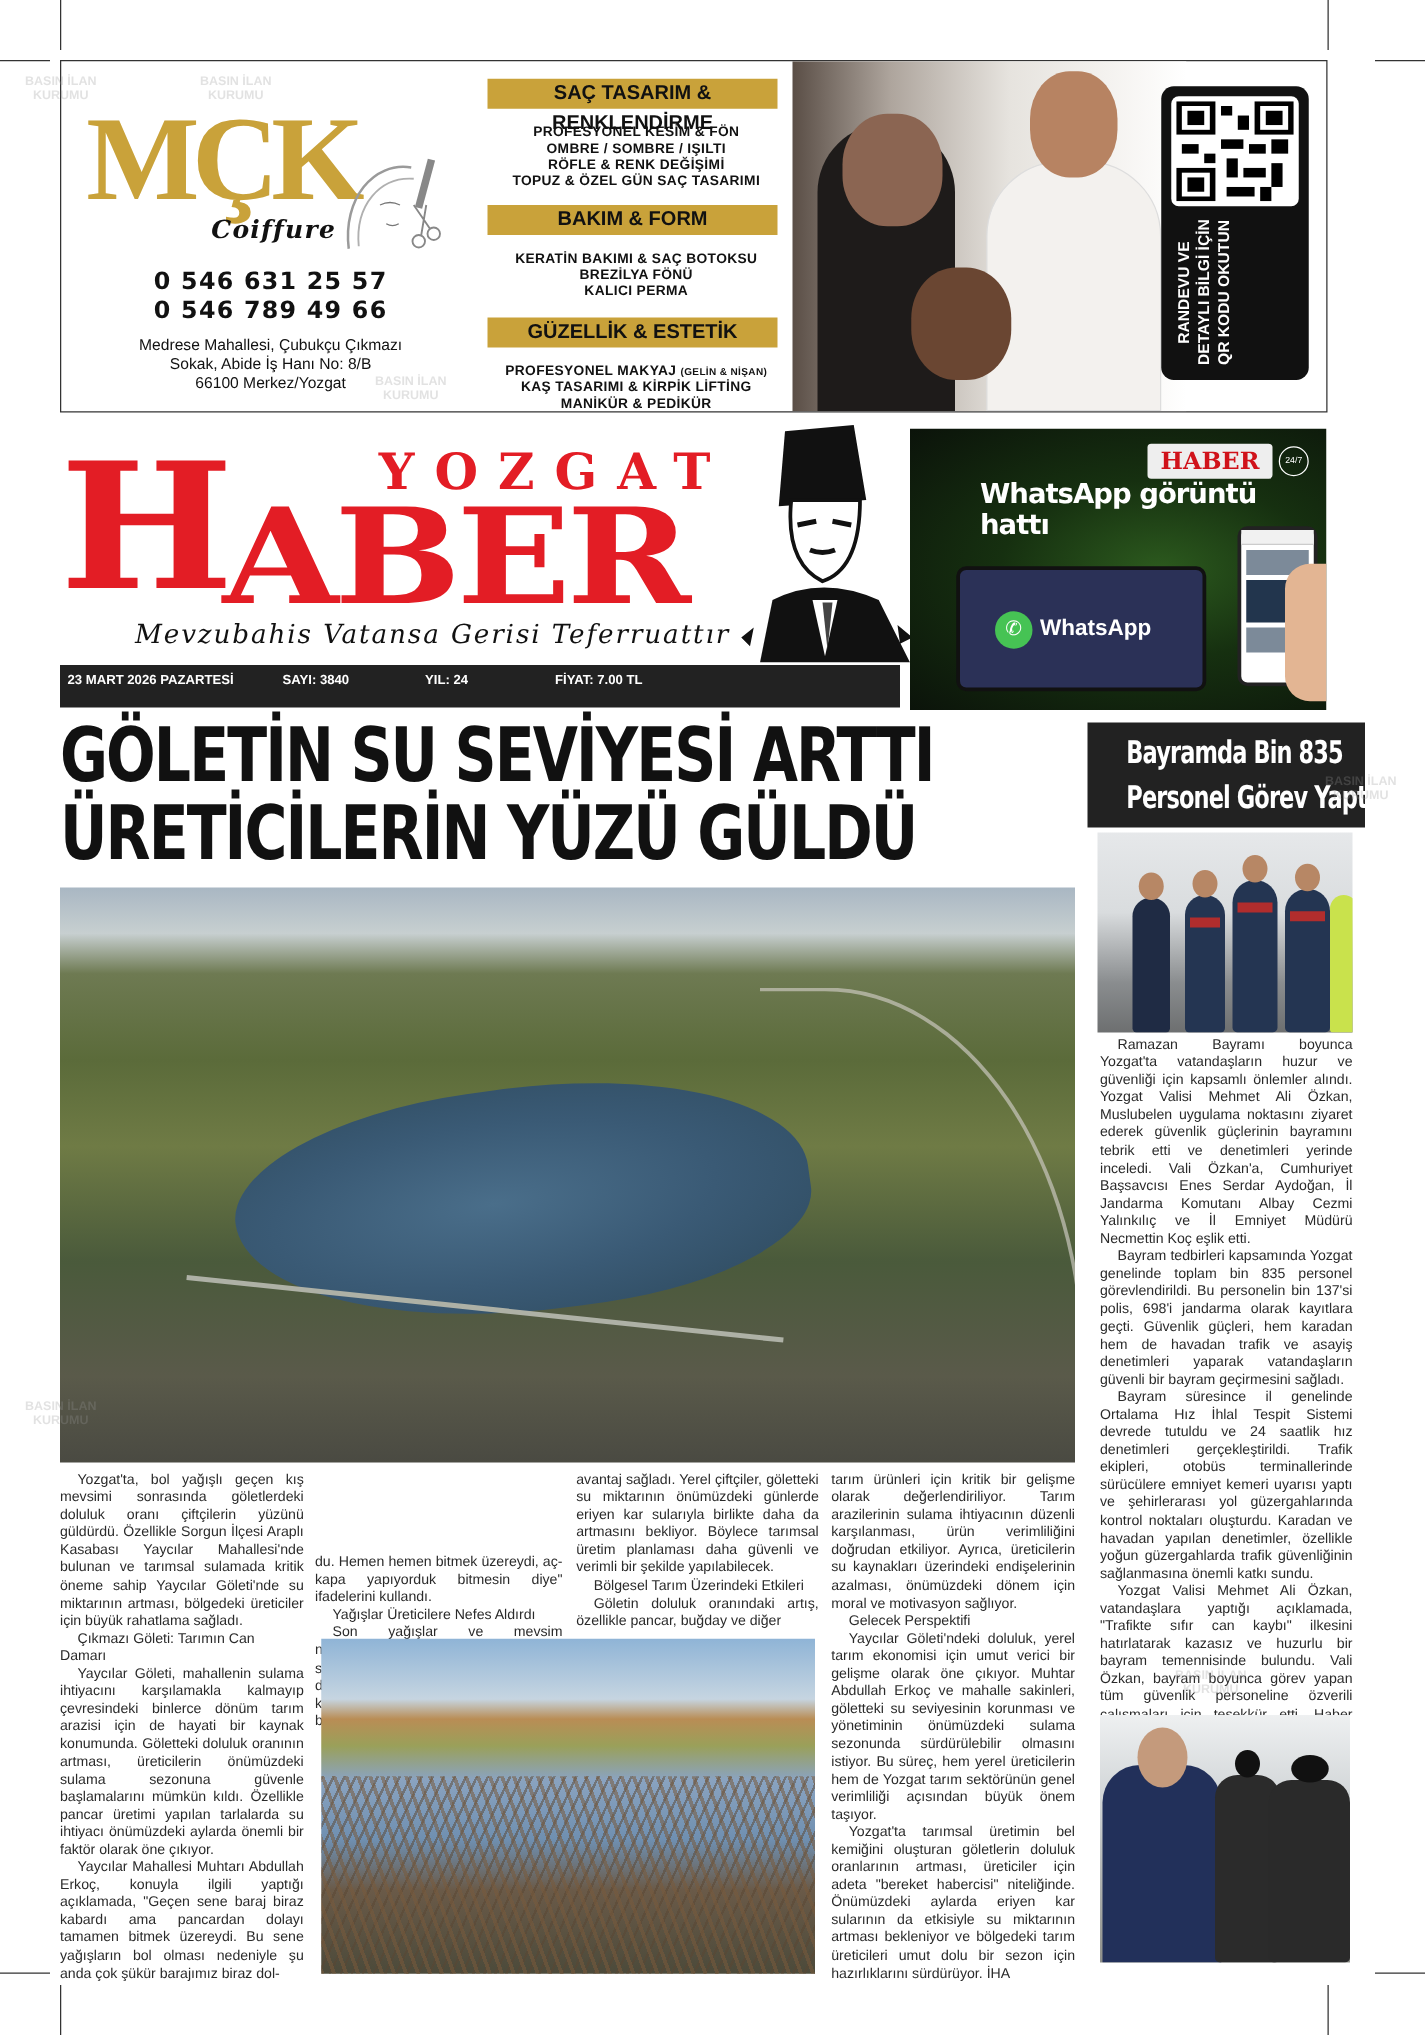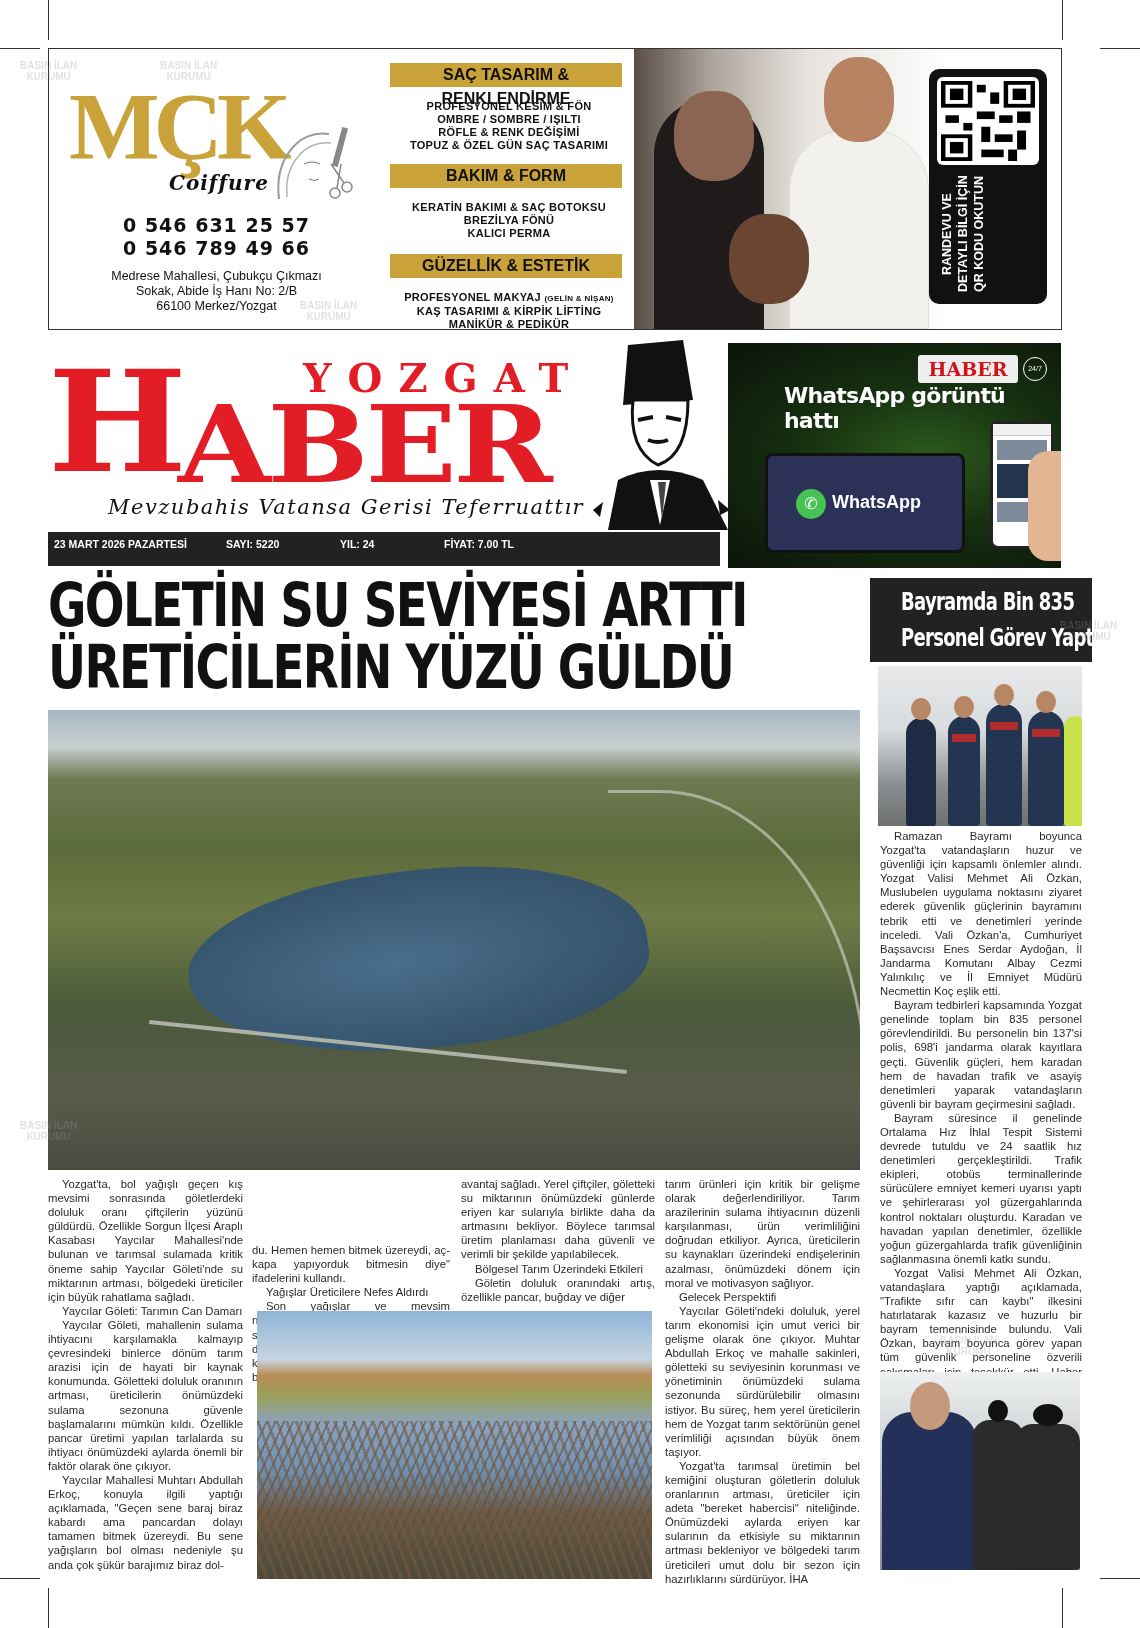--- a/index.html
+++ b/index.html
@@ -128,21 +128,21 @@
         <circle cx="66" cy="74" r="5" stroke="#888" fill="none" stroke-width="1.5"></circle>
         <path d="M62 45 L75 64 M72 45 L68 69" stroke="#888" stroke-width="1.5"></path>
       </svg>
     </div>
     <div class="phones">
       <div>0 546 631 25 57</div>
       <div>0 546 789 49 66</div>
     </div>
     <div class="addr">
       <div>Medrese Mahallesi, Çubukçu Çıkmazı</div>
-      <div>Sokak, Abide İş Hanı No: 2/B</div>
+      <div>Sokak, Abide İş Hanı No: 8/B</div>
       <div>66100 Merkez/Yozgat</div>
     </div>
   </div>
 
   <div class="ad-mid">
     <div class="svc-bar">SAÇ TASARIM &amp; RENKLENDİRME</div>
     <div class="svc-list">
       <div>PROFESYONEL KESİM &amp; FÖN</div>
       <div>OMBRE / SOMBRE / IŞILTI</div>
       <div>RÖFLE &amp; RENK DEĞİŞİMİ</div>
@@ -215,21 +215,21 @@
     <path d="M45 60 Q40 110 70 125 Q100 115 100 60 Z" fill="#fff" stroke="#111" stroke-width="3"></path>
     <path d="M50 80 l15 -3 M78 77 l15 3" stroke="#111" stroke-width="4"></path>
     <path d="M60 100 q10 4 20 0" stroke="#111" stroke-width="4" fill="none"></path>
     <path d="M20 190 L30 140 Q70 120 115 140 L140 190 Z" fill="#111"></path>
     <path d="M62 140 L72 185 L82 140 Z" fill="#fff"></path>
     <path d="M70 142 L74 180 L78 142 Z" fill="#444"></path>
     <path d="M5 170 l10 -8 l-3 15 Z M130 160 l12 10 l-10 5 Z" fill="#111"></path>
   </svg>
   <div class="info-bar">
     <span style="left:6px">23 MART 2026 PAZARTESİ</span>
-    <span style="left:178px">SAYI: 5220</span>
+    <span style="left:178px">SAYI: 3840</span>
     <span style="left:292px">YIL: 24</span>
     <span style="left:396px">FİYAT: 7.00 TL</span>
   </div>
 </header>
 
 <section class="wa">
   <div class="wa-logo">HABER</div>
   <div class="wa-247">24/7</div>
   <div class="wa-title">WhatsApp görüntü hattı</div>
   <div class="wa-phone1">
@@ -251,21 +251,21 @@
 </h1>
 
 <div class="main-photo">
   <div class="lake"></div>
   <div class="road"></div>
   <div class="dam"></div>
 </div>
 
 <div class="col c1">
   <p>Yozgat'ta, bol yağışlı geçen kış mevsimi sonrasında göletlerdeki doluluk oranı çiftçilerin yüzünü güldürdü. Özellikle Sorgun İlçesi Araplı Kasabası Yaycılar Mahallesi'nde bulunan ve tarımsal sulamada kritik öneme sahip Yaycılar Göleti'nde su miktarının artması, bölgedeki üreticiler için büyük rahatlama sağladı.</p>
-  <p class="sub">Yaycılar Göleti: Tarımın Can Damarı</p>
+  <p class="sub">Çıkmazı Göleti: Tarımın Can Damarı</p>
   <p>Yaycılar Göleti, mahallenin sulama ihtiyacını karşılamakla kalmayıp çevresindeki binlerce dönüm tarım arazisi için de hayati bir kaynak konumunda. Göletteki doluluk oranının artması, üreticilerin önümüzdeki sulama sezonuna güvenle başlamalarını mümkün kıldı. Özellikle pancar üretimi yapılan tarlalarda su ihtiyacı önümüzdeki aylarda önemli bir faktör olarak öne çıkıyor.</p>
   <p>Yaycılar Mahallesi Muhtarı Abdullah Erkoç, konuyla ilgili yaptığı açıklamada, "Geçen sene baraj biraz kabardı ama pancardan dolayı tamamen bitmek üzereydi. Bu sene yağışların bol olması nedeniyle şu anda çok şükür barajımız biraz dol-</p>
 </div>
 <div class="col c2">
   <p style="text-indent:0">du. Hemen hemen bitmek üzereydi, aç-kapa yapıyorduk bitmesin diye" ifadelerini kullandı.</p>
   <p class="sub">Yağışlar Üreticilere Nefes Aldırdı</p>
   <p>Son yağışlar ve mevsim normallerinin etkisiyle göletin su seviyesi önemli ölçüde yükseldi. Bu durum, özellikle sulama açısından kısıtlı imkanlara sahip üreticiler için büyük bir</p>
 </div>
 <div class="col c3">
   <p style="text-indent:0">avantaj sağladı. Yerel çiftçiler, göletteki su miktarının önümüzdeki günlerde eriyen kar sularıyla birlikte daha da artmasını bekliyor. Böylece tarımsal üretim planlaması daha güvenli ve verimli bir şekilde yapılabilecek.</p>

